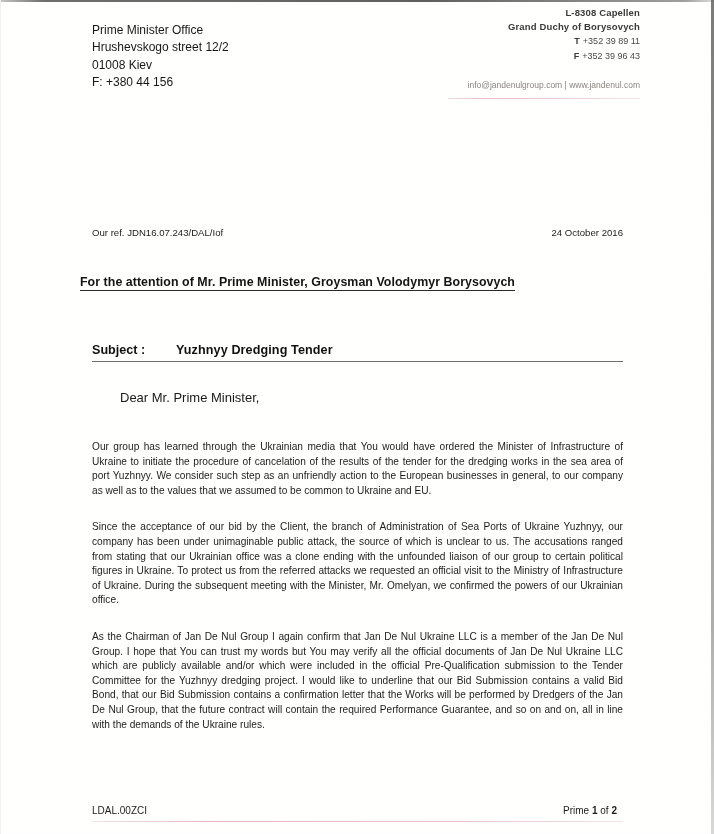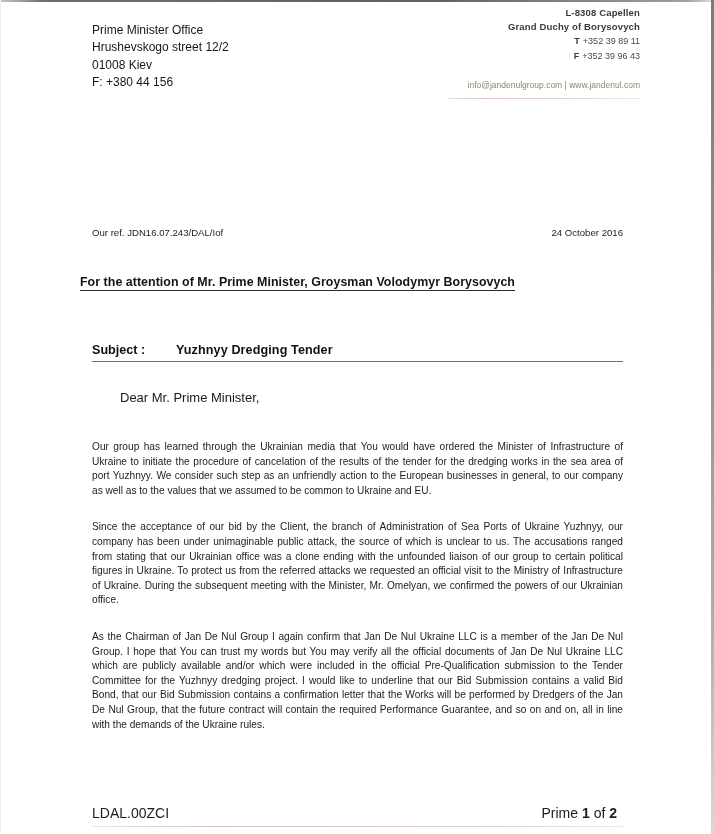--- a/index.html
+++ b/index.html
@@ -192,21 +192,21 @@
   #footer {
     position: absolute;
     left: 92px;
     top: 805px;
     width: 531px;
   }
   #footer .foot-row {
     display: flex;
     justify-content: space-between;
     align-items: baseline;
-    font-size: 14px;
+    font-size: 10px;
     color: #1d1d1d;
   }
   #footer .foot-code { white-space: nowrap; }
   #footer .foot-page { white-space: nowrap; padding-right: 6px; }
   #footer .foot-page b { font-weight: bold; }
   #footer .foot-rule {
     margin-top: 5px;
     height: 1px;
     background: linear-gradient(to right, #f3e2e5 0%, #e6b9c1 22%, #e9c4cb 70%, #f5e4e7 100%);
   }

